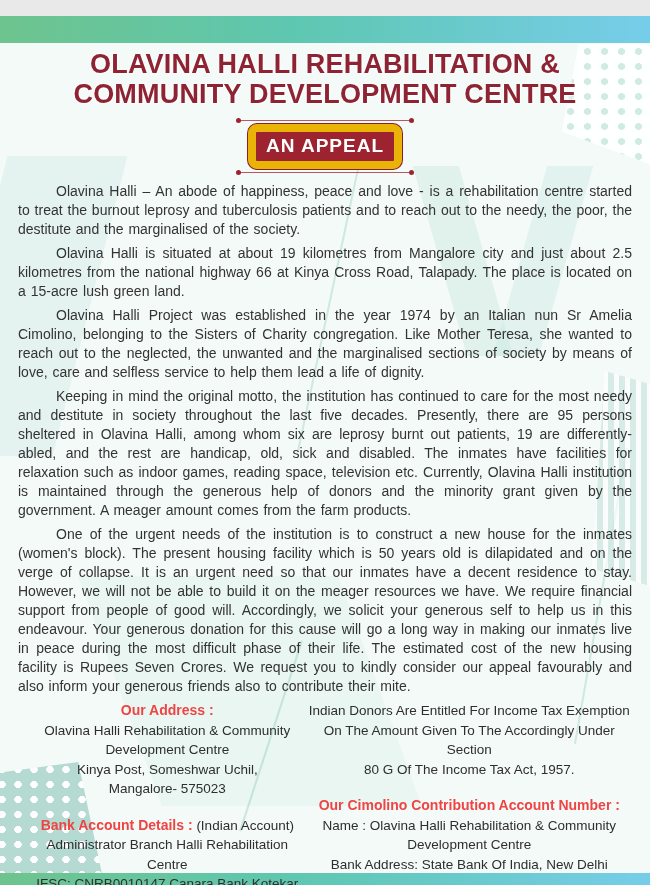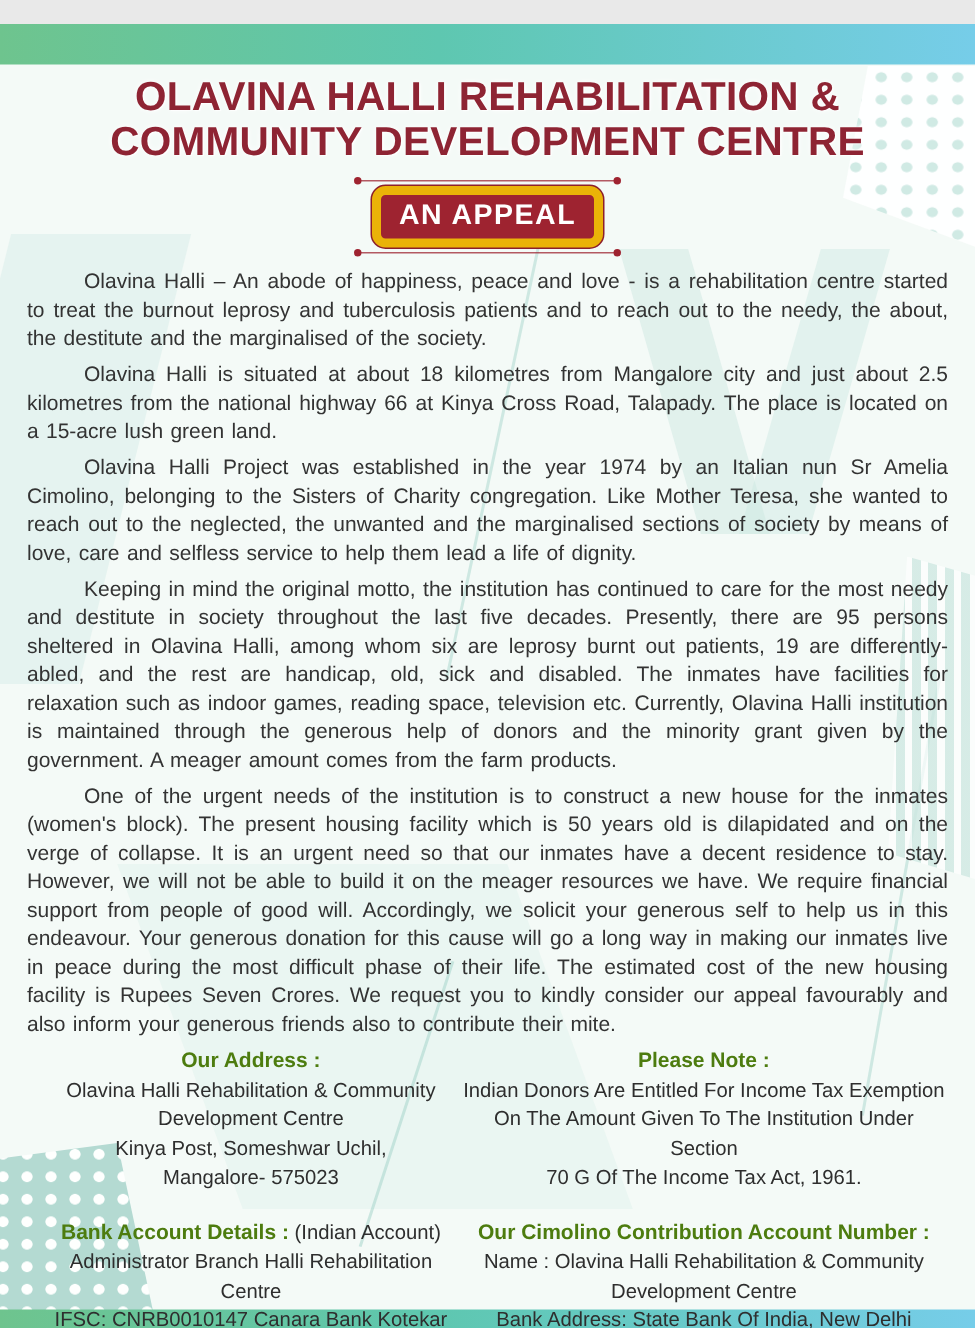--- a/index.html
+++ b/index.html
@@ -74,21 +74,21 @@
   }
   .badge-frame::before { top: 0; }
   .badge-frame::after { bottom: 0; }
   .dot { position: absolute; width: 5px; height: 5px; border-radius: 50%;
          background: #9e2330; z-index: 3; }
   .dot.tl { top: -2px; left: -4px; } .dot.tr { top: -2px; right: -4px; }
   .dot.bl { bottom: -2px; left: -4px; } .dot.br { bottom: -2px; right: -4px; }
   .badge {
     margin: 0 8px;
     background: #9e2330;
-    border: 6px solid #eab308;
+    border: 8px solid #eab308;
     box-shadow: 0 0 0 1px #8c1f2b;
     border-radius: 9px;
     color: #ffffff;
     font-size: 19px; font-weight: bold; letter-spacing: 1px;
     text-align: center; padding: 3px 0 4px;
   }
   .paras p {
     font-size: 14px; line-height: 19px;
     color: #333333;
     text-align: justify;
@@ -97,21 +97,21 @@
     word-spacing: 1px;
   }
   
   .footer { display: flex; margin-top: 3px; }
   .fcol { text-align: center; font-size: 13.5px; line-height: 19.5px; color: #2e2e2e; }
   .fcol-left  { width: 47%; padding: 0 4px 0 14px; }
   .fcol-right { width: 53%; padding: 0 2px; }
   .fblock-gap { margin-top: 17px; }
   .fhead { font-weight: bold; font-size: 14px; }
   .fline { display: block; }
-  .maroon { color: #4d7c0f; }
+  .maroon { color: #ef4444; }
 </style>
 </head>
 <body>
 
 <div class="page">
 
   <div class="deco poly-a"></div>
   <div class="deco poly-b"></div>
   <div class="deco poly-c"></div>
   <div class="deco poly-d"></div>
@@ -133,22 +133,22 @@
 
     <div class="badge-frame">
       <span class="dot tl"></span>
       <span class="dot tr"></span>
       <span class="dot bl"></span>
       <span class="dot br"></span>
       <div class="badge">AN APPEAL</div>
     </div>
 
     <div class="paras">
-      <p>Olavina Halli – An abode of happiness, peace and love - is a rehabilitation centre started to treat the burnout leprosy and tuberculosis patients and to reach out to the needy, the about, the destitute and the marginalised of the society.</p>
-      <p>Olavina Halli is situated at about 18 kilometres from Mangalore city and just about 2.5 kilometres from the national highway 66 at Kinya Cross Road, Talapady. The place is located on a 15-acre lush green land.</p>
+      <p>Olavina Halli – An abode of happiness, peace and love - is a rehabilitation centre started to treat the burnout leprosy and tuberculosis patients and to reach out to the needy, the poor, the destitute and the marginalised of the society.</p>
+      <p>Olavina Halli is situated at about 19 kilometres from Mangalore city and just about 2.5 kilometres from the national highway 66 at Kinya Cross Road, Talapady. The place is located on a 15-acre lush green land.</p>
       <p>Olavina Halli Project was established in the year 1974 by an Italian nun Sr Amelia Cimolino, belonging to the Sisters of Charity congregation. Like Mother Teresa, she wanted to reach out to the neglected, the unwanted and the marginalised sections of society by means of love, care and selfless service to help them lead a life of dignity.</p>
       <p>Keeping in mind the original motto, the institution has continued to care for the most needy and destitute in society throughout the last five decades. Presently, there are 95 persons sheltered in Olavina Halli, among whom six are leprosy burnt out patients, 19 are differently-abled, and the rest are handicap, old, sick and disabled. The inmates have facilities for relaxation such as indoor games, reading space, television etc. Currently, Olavina Halli institution is maintained through the generous help of donors and the minority grant given by the government. A meager amount comes from the farm products.</p>
       <p>One of the urgent needs of the institution is to construct a new house for the inmates (women's block). The present housing facility which is 50 years old is dilapidated and on the verge of collapse. It is an urgent need so that our inmates have a decent residence to stay. However, we will not be able to build it on the meager resources we have. We require financial support from people of good will. Accordingly, we solicit your generous self to help us in this endeavour. Your generous donation for this cause will go a long way in making our inmates live in peace during the most difficult phase of their life. The estimated cost of the new housing facility is Rupees Seven Crores. We request you to kindly consider our appeal favourably and also inform your generous friends also to contribute their mite.</p>
     </div>
 
     <div class="footer">
 
       <div class="fcol fcol-left">
         <div>
           <div class="fhead maroon">Our Address :</div>
@@ -162,24 +162,23 @@
             <span class="fhead maroon">Bank Account Details :</span>
             <span>(Indian Account)</span>
           </div>
           <span class="fline">Administrator Branch Halli Rehabilitation Centre</span>
           <span class="fline">IFSC: CNRB0010147   Canara Bank Kotekar Branch.</span>
         </div>
       </div>
 
       <div class="fcol fcol-right">
         <div>
-          <div class="fhead maroon">Please Note :</div>
           <span class="fline">Indian Donors Are Entitled For Income Tax Exemption</span>
-          <span class="fline">On The Amount Given To The Institution Under Section</span>
-          <span class="fline">70 G Of The Income Tax Act, 1961.</span>
+          <span class="fline">On The Amount Given To The Accordingly Under Section</span>
+          <span class="fline">80 G Of The Income Tax Act, 1957.</span>
         </div>
         <div class="fblock-gap">
           <div class="fhead maroon">Our Cimolino Contribution Account Number :</div>
           <span class="fline">Name : Olavina Halli Rehabilitation &amp; Community</span>
           <span class="fline">Development Centre</span>
           <span class="fline">Bank Address: State Bank Of India, New Delhi</span>
 
         </div>
       </div>
 

